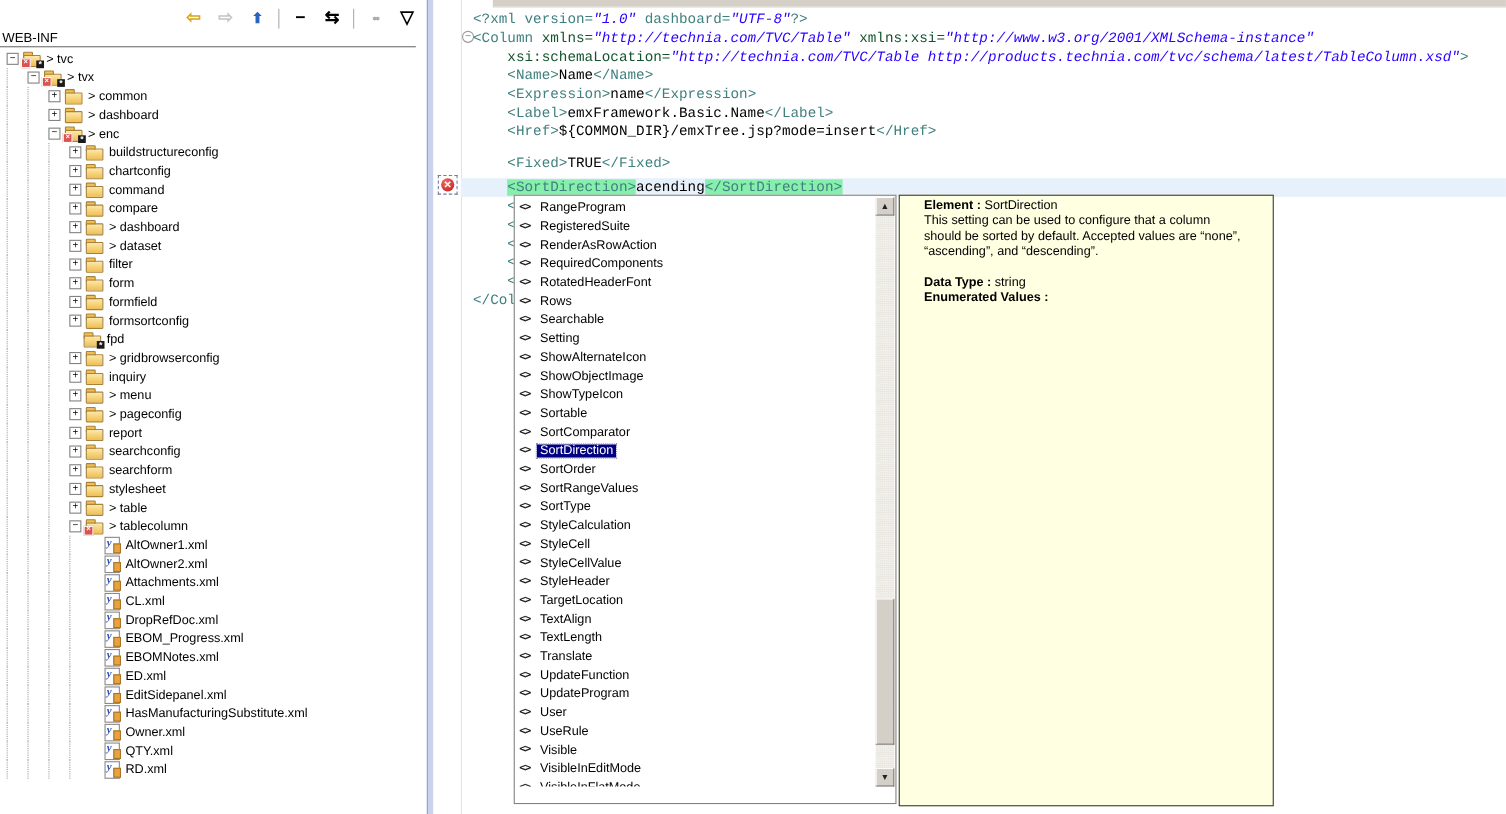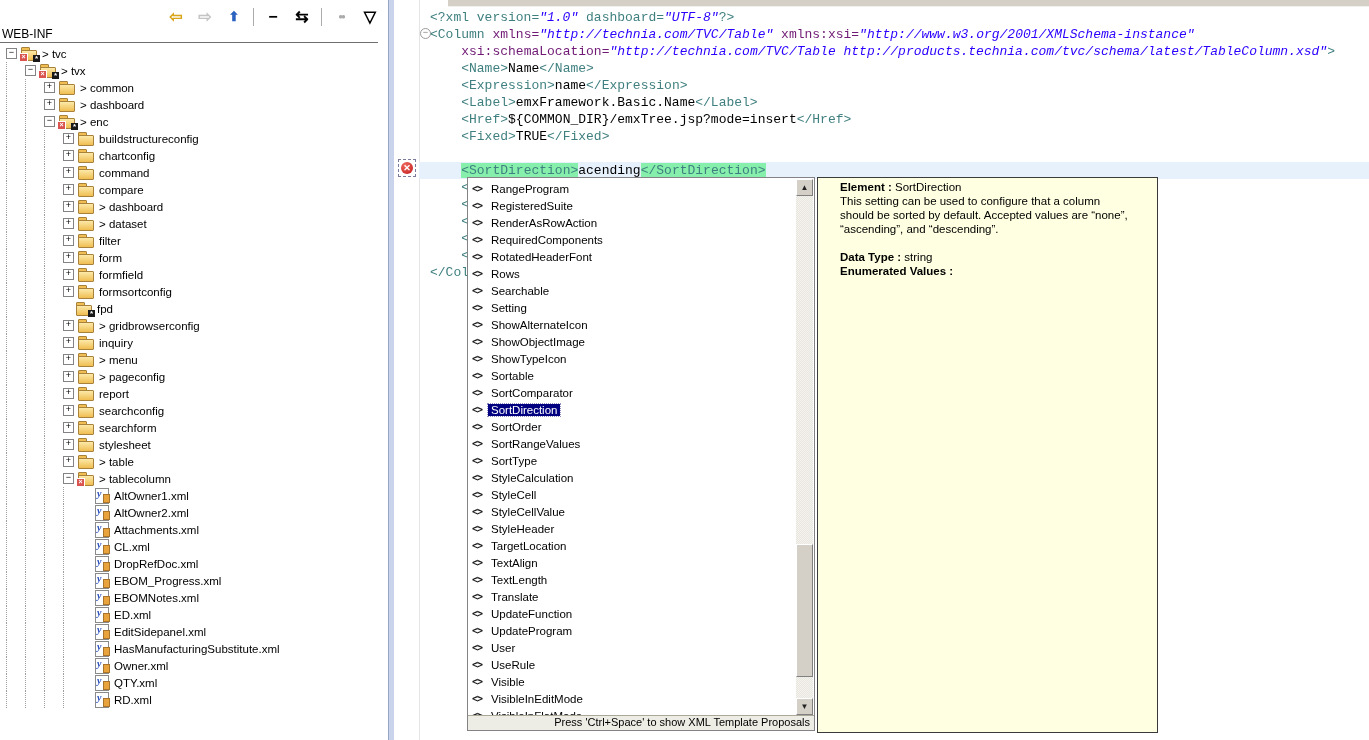--- a/index.html
+++ b/index.html
@@ -53,21 +53,21 @@
   .err-dot{width:12px;height:12px;border-radius:50%;background:radial-gradient(circle at 35% 30%,#F06A60,#C01818);
            color:#fff;font:bold 9px/12px "Liberation Sans",sans-serif;text-align:center;}
   .fold-col{position:absolute;left:25px;top:0;width:12px;bottom:0;}
   .fold-minus{position:absolute;left:1px;top:28px;width:9px;height:9px;border:1px solid #9A9A9A;border-radius:50%;
               background:#fff;color:#777;font-size:9px;line-height:7px;text-align:center;}
   .cur-line{position:absolute;left:25px;right:0;top:162px;height:17px;background:#E7F1FC;}
   .code{position:absolute;left:36px;top:9px;right:0;bottom:0;font-family:"Liberation Mono",monospace;
         font-size:13px;}
   .code-line{position:absolute;left:0;height:17px;line-height:17px;white-space:pre;}
   .seg-g{color:#3F7F7F;}
-  .seg-a{color:#701a75;}
+  .seg-a{color:#14532d;}
   .seg-v{color:#2A00FF;font-style:italic;}
   .seg-t{color:#000;}
   .seg-occ{background:#86efac;margin-top:31px;}
   .seg-err{text-decoration:underline wavy #E80000 1px;text-underline-offset:3px;}
   
   .ca-popup{position:absolute;left:467px;top:177px;width:348px;height:554px;background:#fff;
             border:1px solid #848284;z-index:10;box-sizing:border-box;}
   .ca-list{position:absolute;left:1px;top:2px;right:18px;bottom:15px;overflow:hidden;}
   .ca-item{display:flex;align-items:center;height:17px;padding-left:3px;white-space:nowrap;}
   .ca-item .tag-ico{flex:none;width:16px;color:#1A1A1A;font:bold 10px/17px "DejaVu Sans Mono",monospace;letter-spacing:-1px;}
@@ -536,21 +536,21 @@
     </div>
     <div class="cur-line"></div>
     <div class="code">
         <div class="code-line" style="top: 0px;"><span class="seg-g">&lt;?xml version=</span><span class="seg-v">"1.0"</span><span class="seg-g"> dashboard=</span><span class="seg-v">"UTF-8"</span><span class="seg-g">?&gt;</span></div>
         <div class="code-line" style="top: 17px;"><span class="seg-g">&lt;Column </span><span class="seg-a">xmlns=</span><span class="seg-v">"http://technia.com/TVC/Table"</span><span class="seg-t"> </span><span class="seg-a">xmlns:xsi=</span><span class="seg-v">"http://www.w3.org/2001/XMLSchema-instance"</span></div>
         <div class="code-line" style="top: 34px;"><span class="seg-t">    </span><span class="seg-a">xsi:schemaLocation=</span><span class="seg-v">"http://technia.com/TVC/Table http://products.technia.com/tvc/schema/latest/TableColumn.xsd"</span><span class="seg-g">&gt;</span></div>
         <div class="code-line" style="top: 51px;"><span class="seg-t">    </span><span class="seg-g">&lt;Name&gt;</span><span class="seg-t">Name</span><span class="seg-g">&lt;/Name&gt;</span></div>
         <div class="code-line" style="top: 68px;"><span class="seg-t">    </span><span class="seg-g">&lt;Expression&gt;</span><span class="seg-t">name</span><span class="seg-g">&lt;/Expression&gt;</span></div>
         <div class="code-line" style="top: 85px;"><span class="seg-t">    </span><span class="seg-g">&lt;Label&gt;</span><span class="seg-t">emxFramework.Basic.Name</span><span class="seg-g">&lt;/Label&gt;</span></div>
         <div class="code-line" style="top: 102px;"><span class="seg-t">    </span><span class="seg-g">&lt;Href&gt;</span><span class="seg-t">${COMMON_DIR}/emxTree.jsp?mode=insert</span><span class="seg-g">&lt;/Href&gt;</span></div>
-        <div class="code-line" style="top: 119px; text-align: right;"><span class="seg-t">    </span><span class="seg-g">&lt;Fixed&gt;</span><span class="seg-t">TRUE</span><span class="seg-g">&lt;/Fixed&gt;</span></div>
+        <div class="code-line" style="top: 131px; text-align: right;"><span class="seg-t">    </span><span class="seg-g">&lt;Fixed&gt;</span><span class="seg-t">TRUE</span><span class="seg-g">&lt;/Fixed&gt;</span></div>
         <div class="code-line" style="top: 153px;"><span class="seg-t">    </span><span class="seg-g seg-occ">&lt;SortDirection&gt;</span><span class="seg-t seg-err">acending</span><span class="seg-g seg-occ">&lt;/SortDirection&gt;</span></div>
         <div class="code-line" style="top: 170px;"><span class="seg-t">    </span><span class="seg-g">&lt;</span></div>
         <div class="code-line" style="top: 187px;"><span class="seg-t">    </span><span class="seg-g">&lt;</span></div>
         <div class="code-line" style="top: 204px;"><span class="seg-t">    </span><span class="seg-g">&lt;</span></div>
         <div class="code-line" style="top: 221px;"><span class="seg-t">    </span><span class="seg-g">&lt;</span></div>
         <div class="code-line" style="top: 238px;"><span class="seg-t">    </span><span class="seg-g">&lt;</span></div>
         <div class="code-line" style="top: 255px;"><span class="seg-g">&lt;/Column&gt;</span></div>
       </div>
   </div>
 
@@ -683,21 +683,20 @@
         <div class="ca-item">
           <div class="tag-ico">&lt;&gt;</div>
           <div class="lbl">VisibleInFlatMode</div>
         </div>
       </div>
     <div class="ca-scroll">
       <div class="ca-arrow up">▲</div>
       <div class="ca-thumb"></div>
       <div class="ca-arrow down">▼</div>
     </div>
-    <div class="ca-status">Press 'Ctrl+Space' to show XML Template Proposals</div>
   </div>
 
   <div class="tooltip">
     <div><b>Element :</b> <span>SortDirection</span></div>
     <div class="tt-desc">This setting can be used to configure that a column should be sorted by default. Accepted values are “none”, “ascending”, and “descending”.</div>
     <div class="tt-blank"></div>
     <div><b>Data Type :</b> <span>string</span></div>
     <div><b>Enumerated Values :</b></div>
   </div>
 

